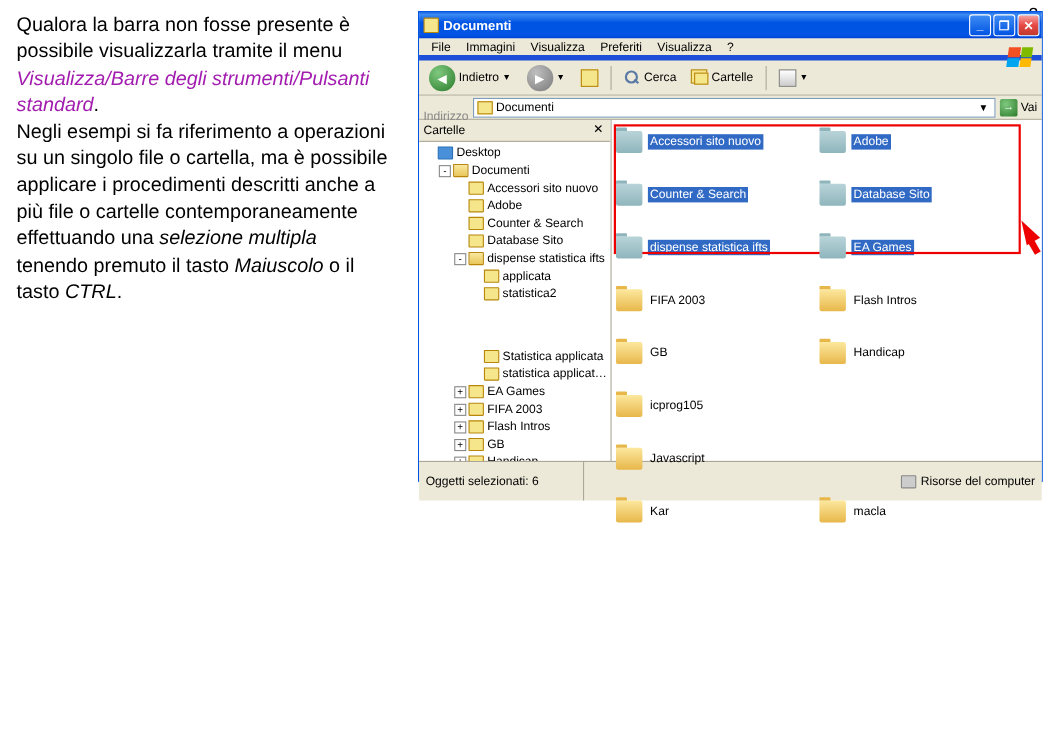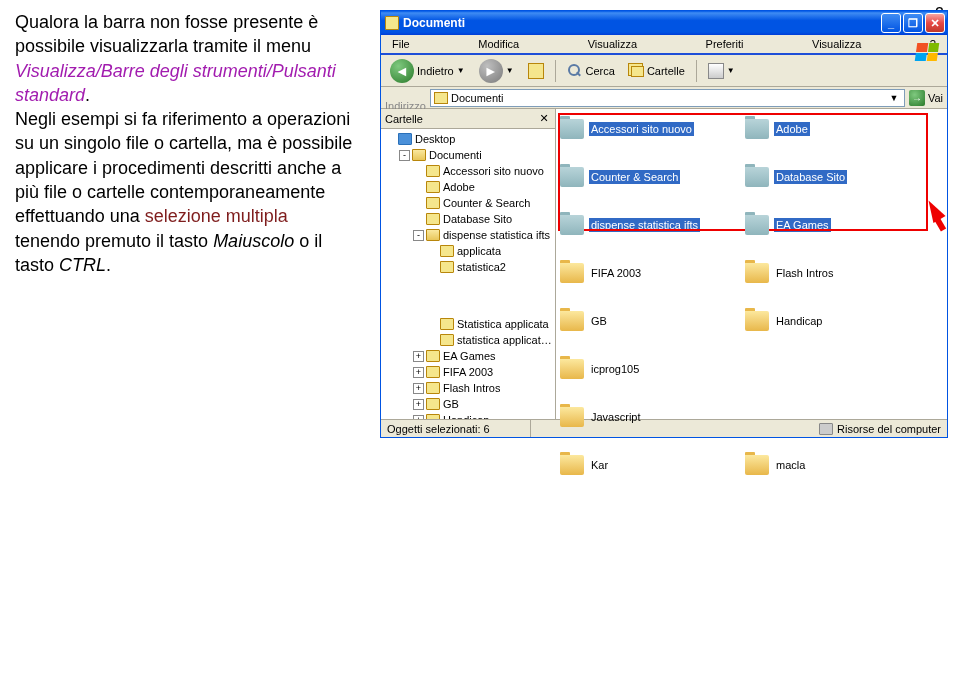--- a/index.html
+++ b/index.html
@@ -1,32 +1,32 @@
 <!DOCTYPE html>
 <html><head>
 <meta charset="utf-8">
 <style>
 * { box-sizing: border-box; margin: 0; padding: 0; }
 body { font-family: Arial, sans-serif; font-size: 14px; width: 959px; height: 678px; background: #fff; position: relative; }
 .page-num { position: absolute; top: 5px; right: 15px; font-size: 16px; }
 .text-content { padding: 10px 15px 0 15px; width: 370px; font-size: 18px; line-height: 1.35; }
 .italic-blue { font-style: italic; color: #a21caf; }
-.green-italic { color: #7f1d1d; }
+.green-italic { font-style: italic; color: #000000; }
 .full-text { padding: 0 15px; font-size: 18px; line-height: 1.35; clear: both; }
 
 .explorer-win { position: absolute; top: 10px; left: 380px; width: 568px; height: 428px; border: 1px solid #0054e3; background: #ece9d8; font-family: Tahoma, sans-serif; font-size: 11px; }
 .titlebar { height: 24px; background: linear-gradient(to bottom, #0058e6 0%, #3f8cf3 8%, #0054e3 40%, #0054e3 88%, #003dd7 100%); display: flex; align-items: center; padding: 0 2px 0 4px; }
 .titlebar-icon { width: 14px; height: 14px; background: #f5e68c; border: 1px solid #b8860b; border-radius: 1px; margin-right: 4px; }
 .titlebar-text { color: #fff; font-weight: bold; flex: 1; font-size: 12px; }
 .win-controls { display: flex; gap: 2px; }
 .win-btn { width: 20px; height: 20px; border: 1px solid #fff; border-radius: 3px; display: flex; align-items: center; justify-content: center; color: #fff; font-weight: bold; font-size: 11px; cursor: pointer; }
 .win-minimize, .win-maximize { background: linear-gradient(#3f8cf3, #0054e3); }
 .win-close { background: linear-gradient(#f5a4a1, #e74845, #c0392b); }
 
-.menubar { height: 20px; background: #ece9d8; display: flex; align-items: center; padding: 0 4px; border-bottom: 2px solid #1d4ed8; position: relative; justify-content: space-between; }
+.menubar { height: 20px; background: #ece9d8; display: flex; align-items: center; padding: 0 4px; border-bottom: 5px solid #1d4ed8; position: relative; }
 .menu-item { padding: 2px 7px; cursor: pointer; }
 .xp-logo { position: absolute; right: 2px; top: -1px; width: 36px; height: 36px; display: flex; align-items: center; justify-content: center; }
 .xp-flag { width: 22px; height: 18px; display: grid; grid-template-columns: 1fr 1fr; grid-template-rows: 1fr 1fr; gap: 1px; transform: skewX(-8deg); }
 .xp-flag div:nth-child(1) { background: #f25022; }
 .xp-flag div:nth-child(2) { background: #7fba00; }
 .xp-flag div:nth-child(3) { background: #00a4ef; }
 .xp-flag div:nth-child(4) { background: #ffb900; }
 
 .toolbar { height: 32px; background: #ece9d8; display: flex; align-items: center; padding: 0 4px; border-bottom: 1px solid #aca899; gap: 4px; }
 .tool-btn { display: flex; align-items: center; gap: 3px; padding: 2px 5px; cursor: pointer; border-radius: 3px; }
@@ -77,21 +77,21 @@
 .folder-icon.closed { background: linear-gradient(#b8d4d9, #8fb5bc); }
 .folder-icon.closed::before { background: #8fb5bc; }
 .folder-icon.yellow { background: linear-gradient(#fce89e, #e8b74a); }
 .folder-icon.yellow::before { background: #e8b74a; }
 .folder-icon.special { background: linear-gradient(#fce89e, #e8b74a); }
 .folder-icon.special::before { background: #e8b74a; }
 .folder-icon.special::after { content: ''; position: absolute; right: -2px; bottom: -2px; width: 12px; height: 12px; background: radial-gradient(#a4d4f4,#4a90d9); border-radius: 2px; }
 .item-label { font-size: 11px; padding: 1px 2px; white-space: nowrap; }
 .item-label.selected { background: #316ac5; color: #fff; }
 
-.statusbar { height: 18px; background: #ece9d8; border-top: 1px solid #aca899; display: flex; align-items: center; font-size: 11px; }
+.statusbar { height: 36px; background: #ece9d8; border-top: 1px solid #aca899; display: flex; align-items: center; font-size: 11px; }
 .status-cell { padding: 0 6px; border-right: 1px solid #aca899; height: 100%; display: flex; align-items: center; }
 .status-cell:first-child { width: 150px; }
 .status-cell.flex { flex: 1; border-right: none; }
 .status-right { display: flex; align-items: center; gap: 4px; padding: 0 6px; }
 .my-computer-icon { width: 14px; height: 12px; background: #ccc; border: 1px solid #888; border-radius: 1px; }
 </style>
 </head>
 <body>
 
 <div class="page-num">2</div>
@@ -111,21 +111,21 @@
     <div class="titlebar-text">Documenti</div>
     <div class="win-controls">
       <div class="win-btn win-minimize">_</div>
       <div class="win-btn win-maximize">❐</div>
       <div class="win-btn win-close">✕</div>
     </div>
   </div>
 
   <div class="menubar">
     <span class="menu-item">File</span>
-    <span class="menu-item">Modifica</span>
+    <span class="menu-item">Immagini</span>
     <span class="menu-item">Visualizza</span>
     <span class="menu-item">Preferiti</span>
     <span class="menu-item">Visualizza</span>
     <span class="menu-item">?</span>
     <div class="xp-logo">
         <div class="xp-flag">
           <div></div>
           <div></div>
           <div></div>
           <div></div>

